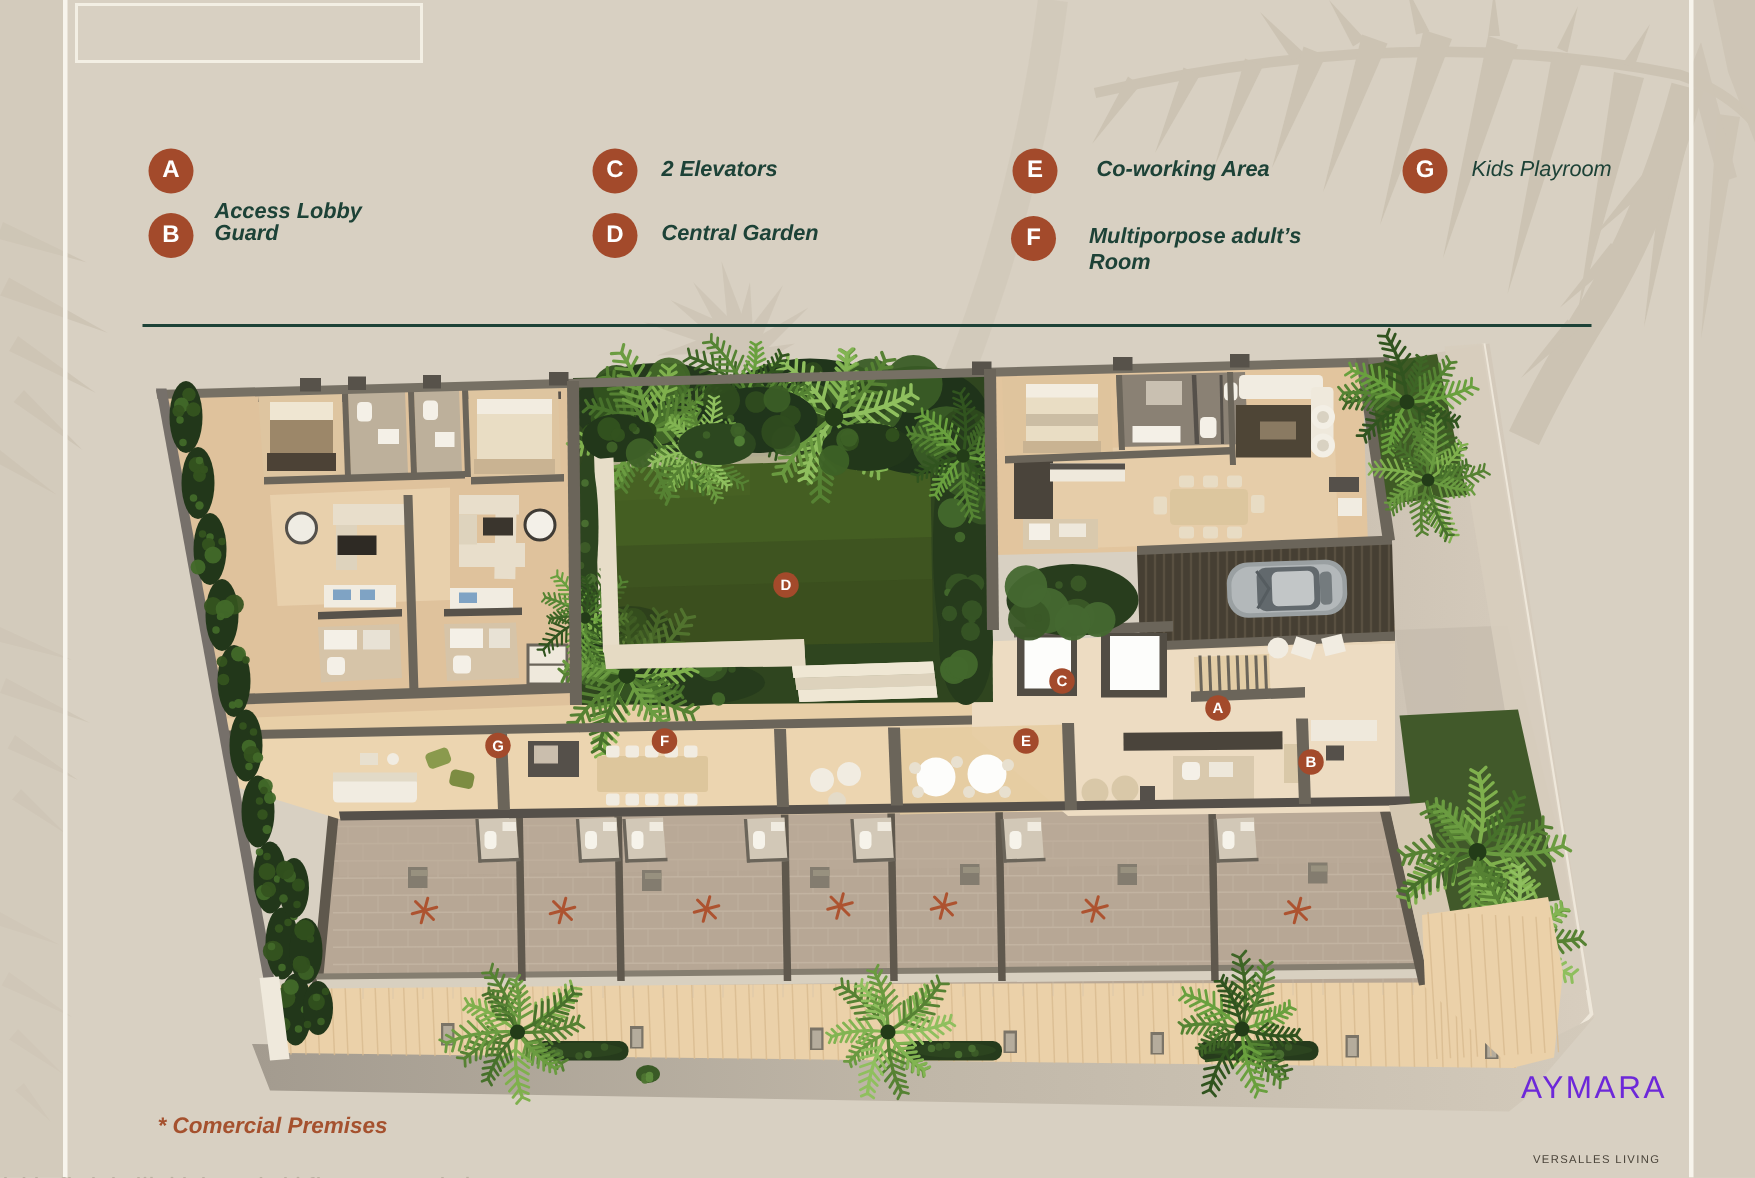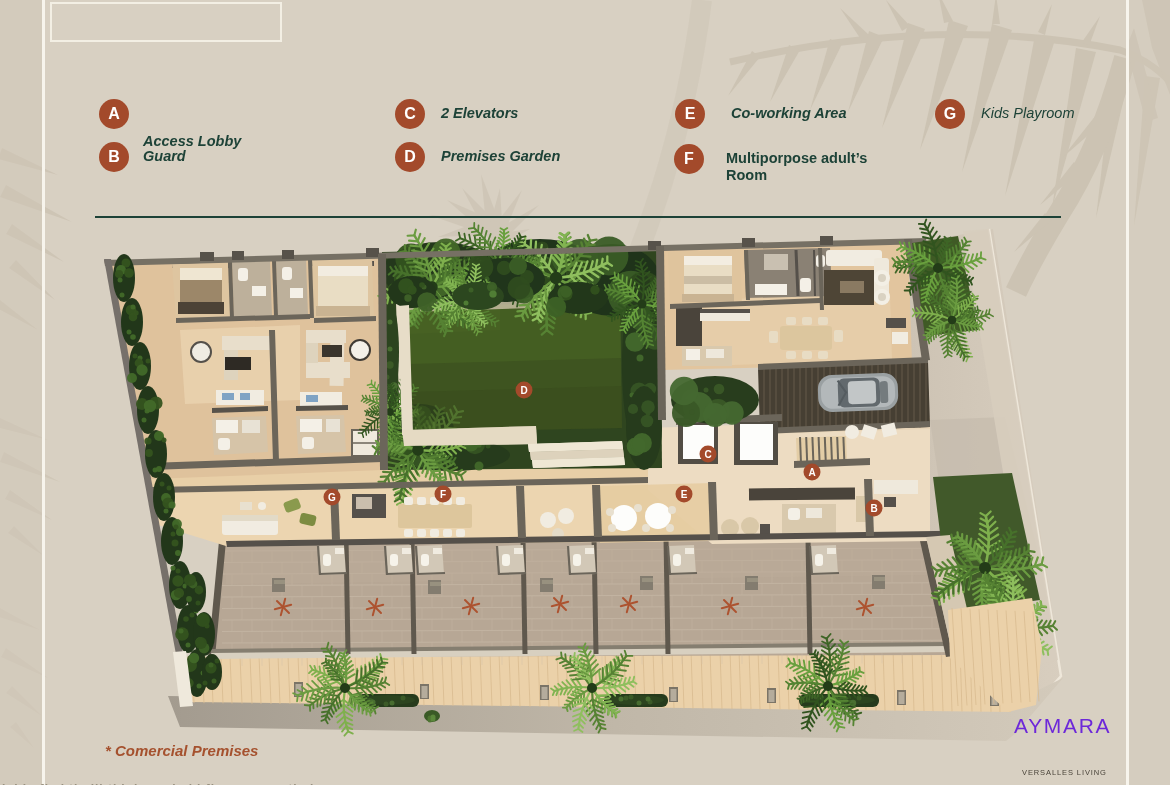--- a/index.html
+++ b/index.html
@@ -1712,29 +1712,29 @@
 <div class="txt" style="left:99px;top:142px;width:30px;height:30px;border-radius:50%;background:#a34a2b;color:#fff;font-weight:bold;font-size:16px;text-align:center;line-height:30px;">B</div>
 
 <div class="txt" style="left:143px;top:148px;font-size:14.5px;font-weight:bold;font-style:italic;color:#1d4237;line-height:17px;text-align:right;">Guard</div>
 
 <div class="txt" style="left:395px;top:99px;width:30px;height:30px;border-radius:50%;background:#a34a2b;color:#fff;font-weight:bold;font-size:16px;text-align:center;line-height:30px;">C</div>
 
 <div class="txt" style="left:441px;top:105px;font-size:14.5px;font-weight:bold;font-style:italic;color:#1d4237;line-height:17px;">2 Elevators</div>
 
 <div class="txt" style="left:395px;top:142px;width:30px;height:30px;border-radius:50%;background:#a34a2b;color:#fff;font-weight:bold;font-size:16px;text-align:center;line-height:30px;">D</div>
 
-<div class="txt" style="left:441px;top:148px;font-size:14.5px;font-weight:bold;font-style:italic;color:#1d4237;line-height:17px;">Premises Garden</div>
+<div class="txt" style="left:441px;top:148px;font-size:14.5px;font-weight:bold;font-style:italic;color:#1d4237;line-height:17px;">Central Garden</div>
 
 <div class="txt" style="left:675px;top:99px;width:30px;height:30px;border-radius:50%;background:#a34a2b;color:#fff;font-weight:bold;font-size:16px;text-align:center;line-height:30px;">E</div>
 
 <div class="txt" style="left:731px;top:105px;font-size:14.5px;font-weight:bold;font-style:italic;color:#1d4237;line-height:17px;">Co-working Area</div>
 
 <div class="txt" style="left:674px;top:144px;width:30px;height:30px;border-radius:50%;background:#a34a2b;color:#fff;font-weight:bold;font-size:16px;text-align:center;line-height:30px;">F</div>
 
-<div class="txt" style="left:726px;top:150px;font-size:14.5px;font-weight:bold;color:#1d4237;line-height:17px;">Multiporpose adult’s<br>Room</div>
+<div class="txt" style="left:726px;top:150px;font-size:14.5px;font-weight:bold;font-style:italic;color:#1d4237;line-height:17px;">Multiporpose adult’s<br>Room</div>
 
 <div class="txt" style="left:935px;top:99px;width:30px;height:30px;border-radius:50%;background:#a34a2b;color:#fff;font-weight:bold;font-size:16px;text-align:center;line-height:30px;">G</div>
 
 <div class="txt" style="left:981px;top:105px;font-size:14.5px;font-weight:normal;font-style:italic;color:#1d4237;line-height:17px;">Kids Playroom</div>
 
 <div class="txt" style="left:95px;top:216px;width:966px;height:2px;background:#1d4237;"></div>
 
 <div class="txt" style="left:105px;top:742px;font-size:15px;font-weight:bold;font-style:italic;color:#a5512e;">* Comercial Premises</div>
 
 <div class="txt" style="left:1014px;top:714px;font-family:Liberation Sans, sans-serif;font-size:21px;color:#6d28d9;letter-spacing:1.7px;">AYMARA</div>

